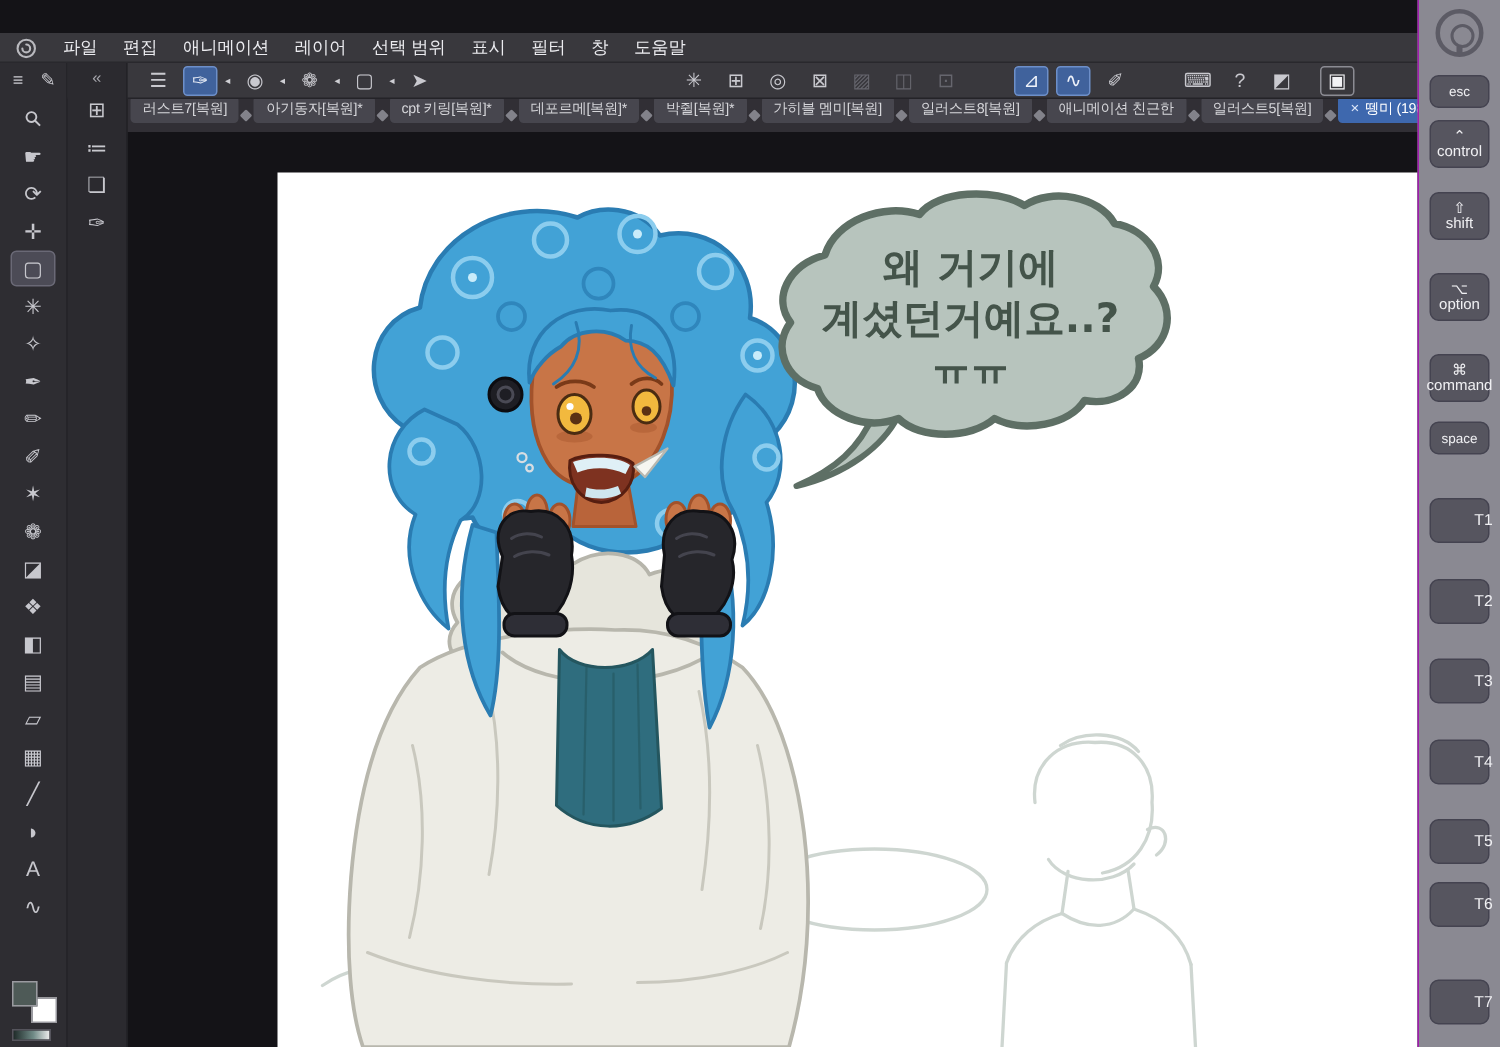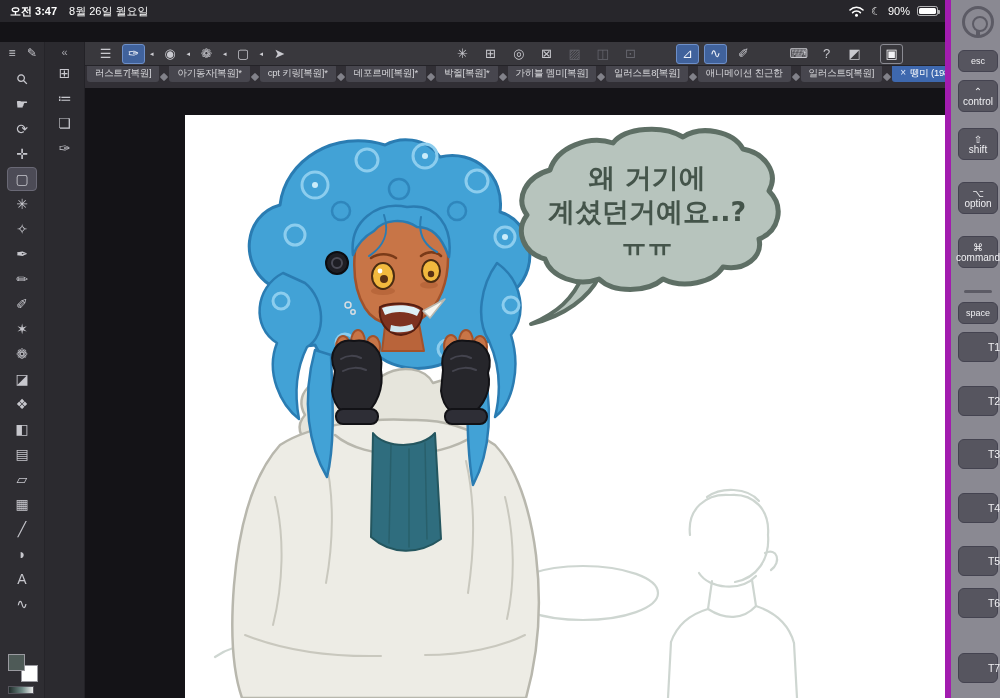--- a/index.html
+++ b/index.html
@@ -100,21 +100,21 @@
   .collapse { color:#a7a7ad; font-size:11px; height:16px; display:flex; align-items:center; }
 
   
   .canvas-area { position:absolute; left:85px; top:88px; right:0; bottom:0; background:#141317; z-index:1; }
   .canvas { position:absolute; left:100px; top:27px; width:760px; height:583px; background:#ffffff; }
   .bubble-text { font-family:"DejaVu Sans","Liberation Sans",sans-serif; font-weight:bold; fill:#44544a; }
 
   
   .edge-panel {
     position:absolute; right:0; top:0; width:55px; height:100%;
-    background:#8a8992; z-index:20; border-left:6px solid #a21caf;
+    background:#8a8992; z-index:20; border-left:1px solid #a21caf;
   }
   .dial { position:absolute; top:6px; left:11px; width:32px; height:32px; border-radius:50%; border:3px solid #5c5b65; }
   .dial::before { content:""; position:absolute; left:7px; top:7px; width:12px; height:12px; border-radius:50%; border:2px solid #5c5b65; }
   .dial::after { content:""; position:absolute; left:11px; top:22px; width:4px; height:5px; background:#5c5b65; }
   .key {
     position:absolute; left:7px; width:40px; background:#56555f;
     border:1px solid #444350; border-radius:6px; color:#f0f0f3;
     display:flex; flex-direction:column; align-items:center; justify-content:center;
   }
   .key .sym { font-size:10px; line-height:11px; }
@@ -122,40 +122,35 @@
   .key.small { height:22px; font-size:9px; }
   .key.mod { height:32px; }
   .key.tkey { height:30px; font-size:10.5px;padding-left:32px; }
   .space-handle { position:absolute; left:13px; width:28px; height:3px; border-radius:2px; background:#5c5b65; }
 </style>
 </head>
 <body>
 
 <div id="app">
 
-  <div class="status-bar">
-    <div class="status-left">
-      <span class="status-time">오전 3:47</span>
-      <span>8월 26일 월요일</span>
-    </div>
-    <div class="status-right">
-      <svg width="15" height="11" viewBox="0 0 15 11">
-        <path d="M1 4 a 9 9 0 0 1 13 0" stroke="#fff" stroke-width="1.6" fill="none" stroke-linecap="round"></path>
-        <path d="M3.6 6.6 a 5.5 5.5 0 0 1 7.8 0" stroke="#fff" stroke-width="1.6" fill="none" stroke-linecap="round"></path>
-        <circle cx="7.5" cy="9.3" r="1.5" fill="#fff"></circle>
-      </svg>
-      <span class="moon">☾</span>
-      <span>90%</span>
-      <span class="batt">
-          <span class="batt-fill"></span>
-          <span class="batt-nub"></span>
-        </span>
-    </div>
-  </div>
-
+
+  <div class="menu-bar">
+    <svg width="15" height="14" viewBox="0 0 15 14">
+      <path d="M7.5 1.5 a 5.8 5.8 0 1 0 5.8 5.8 c 0 -3.4 -2.4 -5.8 -5.8 -5.8 m 0 3.2 a 2.6 2.6 0 1 1 -2.6 2.6" stroke="#b9b9be" stroke-width="1.4" fill="none" stroke-linecap="round"></path>
+    </svg>
+    <span class="menu-item">파일</span>
+    <span class="menu-item">편집</span>
+    <span class="menu-item">애니메이션</span>
+    <span class="menu-item">레이어</span>
+    <span class="menu-item">선택 범위</span>
+    <span class="menu-item">표시</span>
+    <span class="menu-item">필터</span>
+    <span class="menu-item">창</span>
+    <span class="menu-item">도움말</span>
+  </div>
 
   <div class="toolbar">
     <span class="icon-btn">☰</span>
     <span class="icon-btn selected">✑</span>
     <span class="caret">◂</span>
     <span class="icon-btn">◉</span>
     <span class="caret">◂</span>
     <span class="icon-btn">❁</span>
     <span class="caret">◂</span>
     <span class="icon-btn">▢</span>
@@ -379,21 +374,21 @@
     <div class="key mod" style="top:182px">
       <span class="sym">⌥</span>
       <span class="lbl">option</span>
     </div>
     <div class="key mod" style="top:236px">
       <span class="sym">⌘</span>
       <span class="lbl">command</span>
     </div>
 
     <div class="space-handle" style="top:290px"></div>
-    <div class="key small" style="top:302px">space</div>
+    <div class="key small" style="top:281px">space</div>
 
     <div class="key tkey" style="top:332px">T1</div>
     <div class="key tkey" style="top:386px">T2</div>
     <div class="key tkey" style="top:439px">T3</div>
     <div class="key tkey" style="top:493px">T4</div>
     <div class="key tkey" style="top:546px">T5</div>
     <div class="key tkey" style="top:588px">T6</div>
     <div class="key tkey" style="top:653px">T7</div>
   </div>
 

